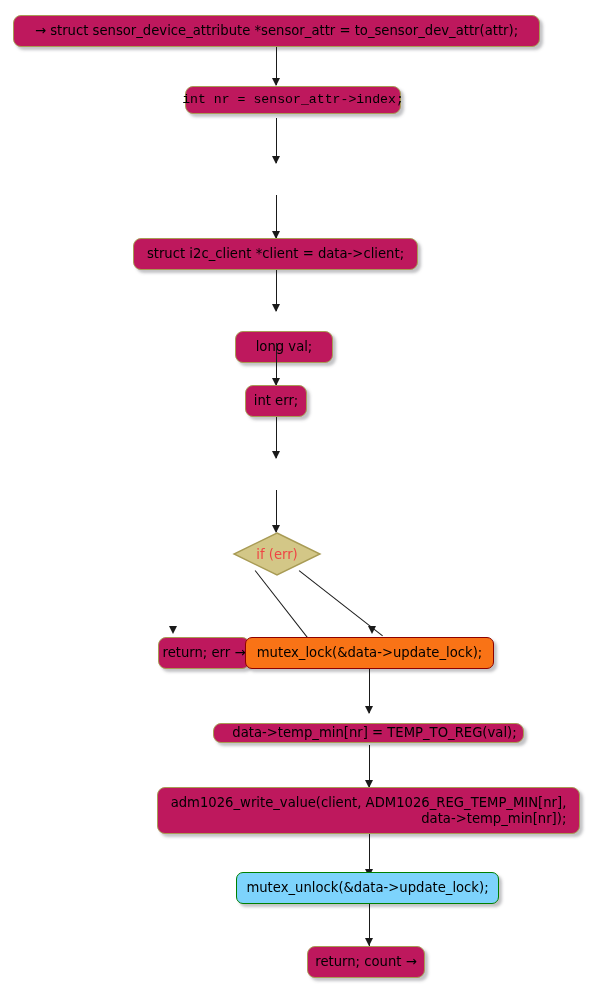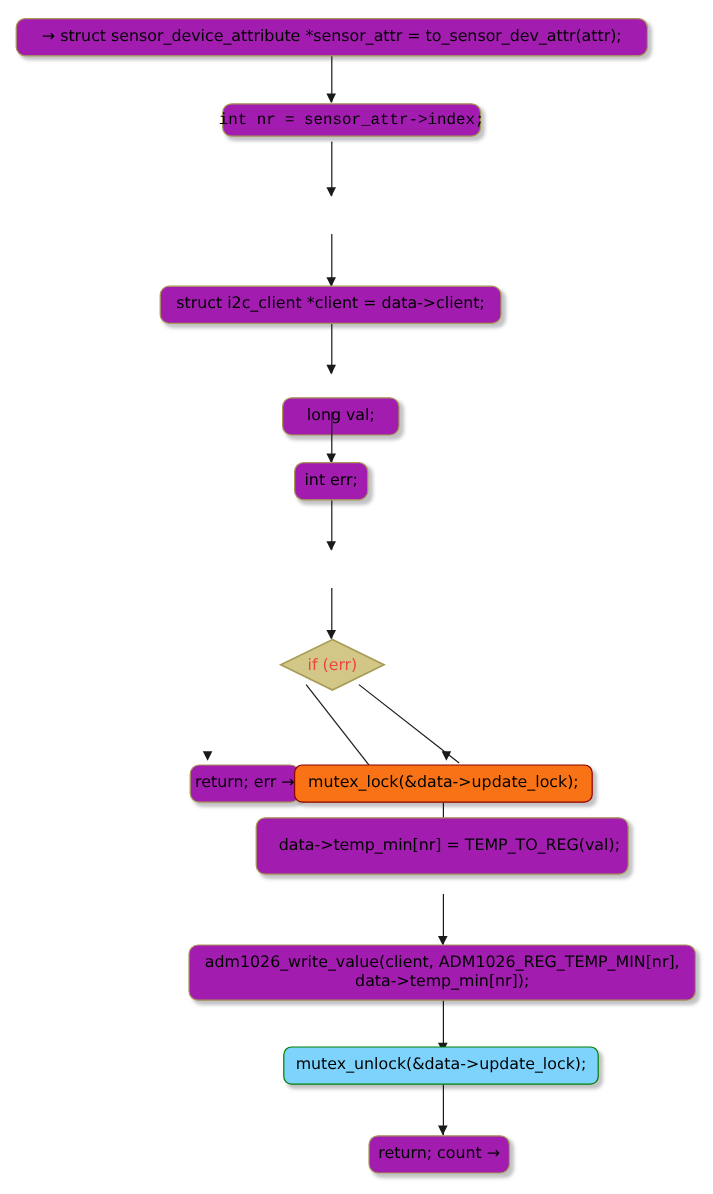--- a/index.html
+++ b/index.html
@@ -31,22 +31,23 @@
     text-align: center;
     border-radius: 8px;
     font-size: 13.2px;
     line-height: 15.5px;
     color: #000000;
     white-space: pre;
     letter-spacing: 0px;
     box-shadow: 3px 3px 3px rgba(80,80,90,0.35);
   }
   .node.activity {
-    background: #a21caf;
+    background: #be185d;
     border: 1.3px solid #A89B55;
+    text-align: right;
   }
   .node.critical {
     background: #f97316;
     border: 1.3px solid #8C0000;
     border-radius: 7px;
   }
   .node.ok {
     background: #7dd3fc;
     border: 1.3px solid #008000;
     border-radius: 7px;
@@ -151,21 +152,21 @@
   <div class="node activity" style="left:130px; top:637px; width:92px; height:32px;margin-left:28px;">
     <span>return; err →</span>
   </div>
 
   <div class="node critical" style="left:245px; top:637px; width:249px; height:32px;">
     <span>mutex_lock(&amp;data-&gt;update_lock);</span>
   </div>
   <div class="conn vline" style="left:368.7px; top:669px; height:44px;"></div>
   <div class="arrowhead" style="left:365px; top:706px;"></div>
 
-  <div class="node activity" style="left:213px; top:681px; width:311px; height:48px;padding-left:12px;">
+  <div class="node activity" style="left:213px; top:723px; width:311px; height:20px;padding-left:12px;">
     <span>data-&gt;temp_min[nr] = TEMP_TO_REG(val);</span>
   </div>
   <div class="conn vline" style="left:368.7px; top:745px; height:42px;"></div>
   <div class="arrowhead" style="left:365px; top:780px;"></div>
 
   <div class="node activity" style="left:157px; top:787px; width:423px; height:47px;">
     <span>adm1026_write_value(client, ADM1026_REG_TEMP_MIN[nr],
 data-&gt;temp_min[nr]);</span>
   </div>
   <div class="conn vline" style="left:368.7px; top:834px; height:42px;"></div>

